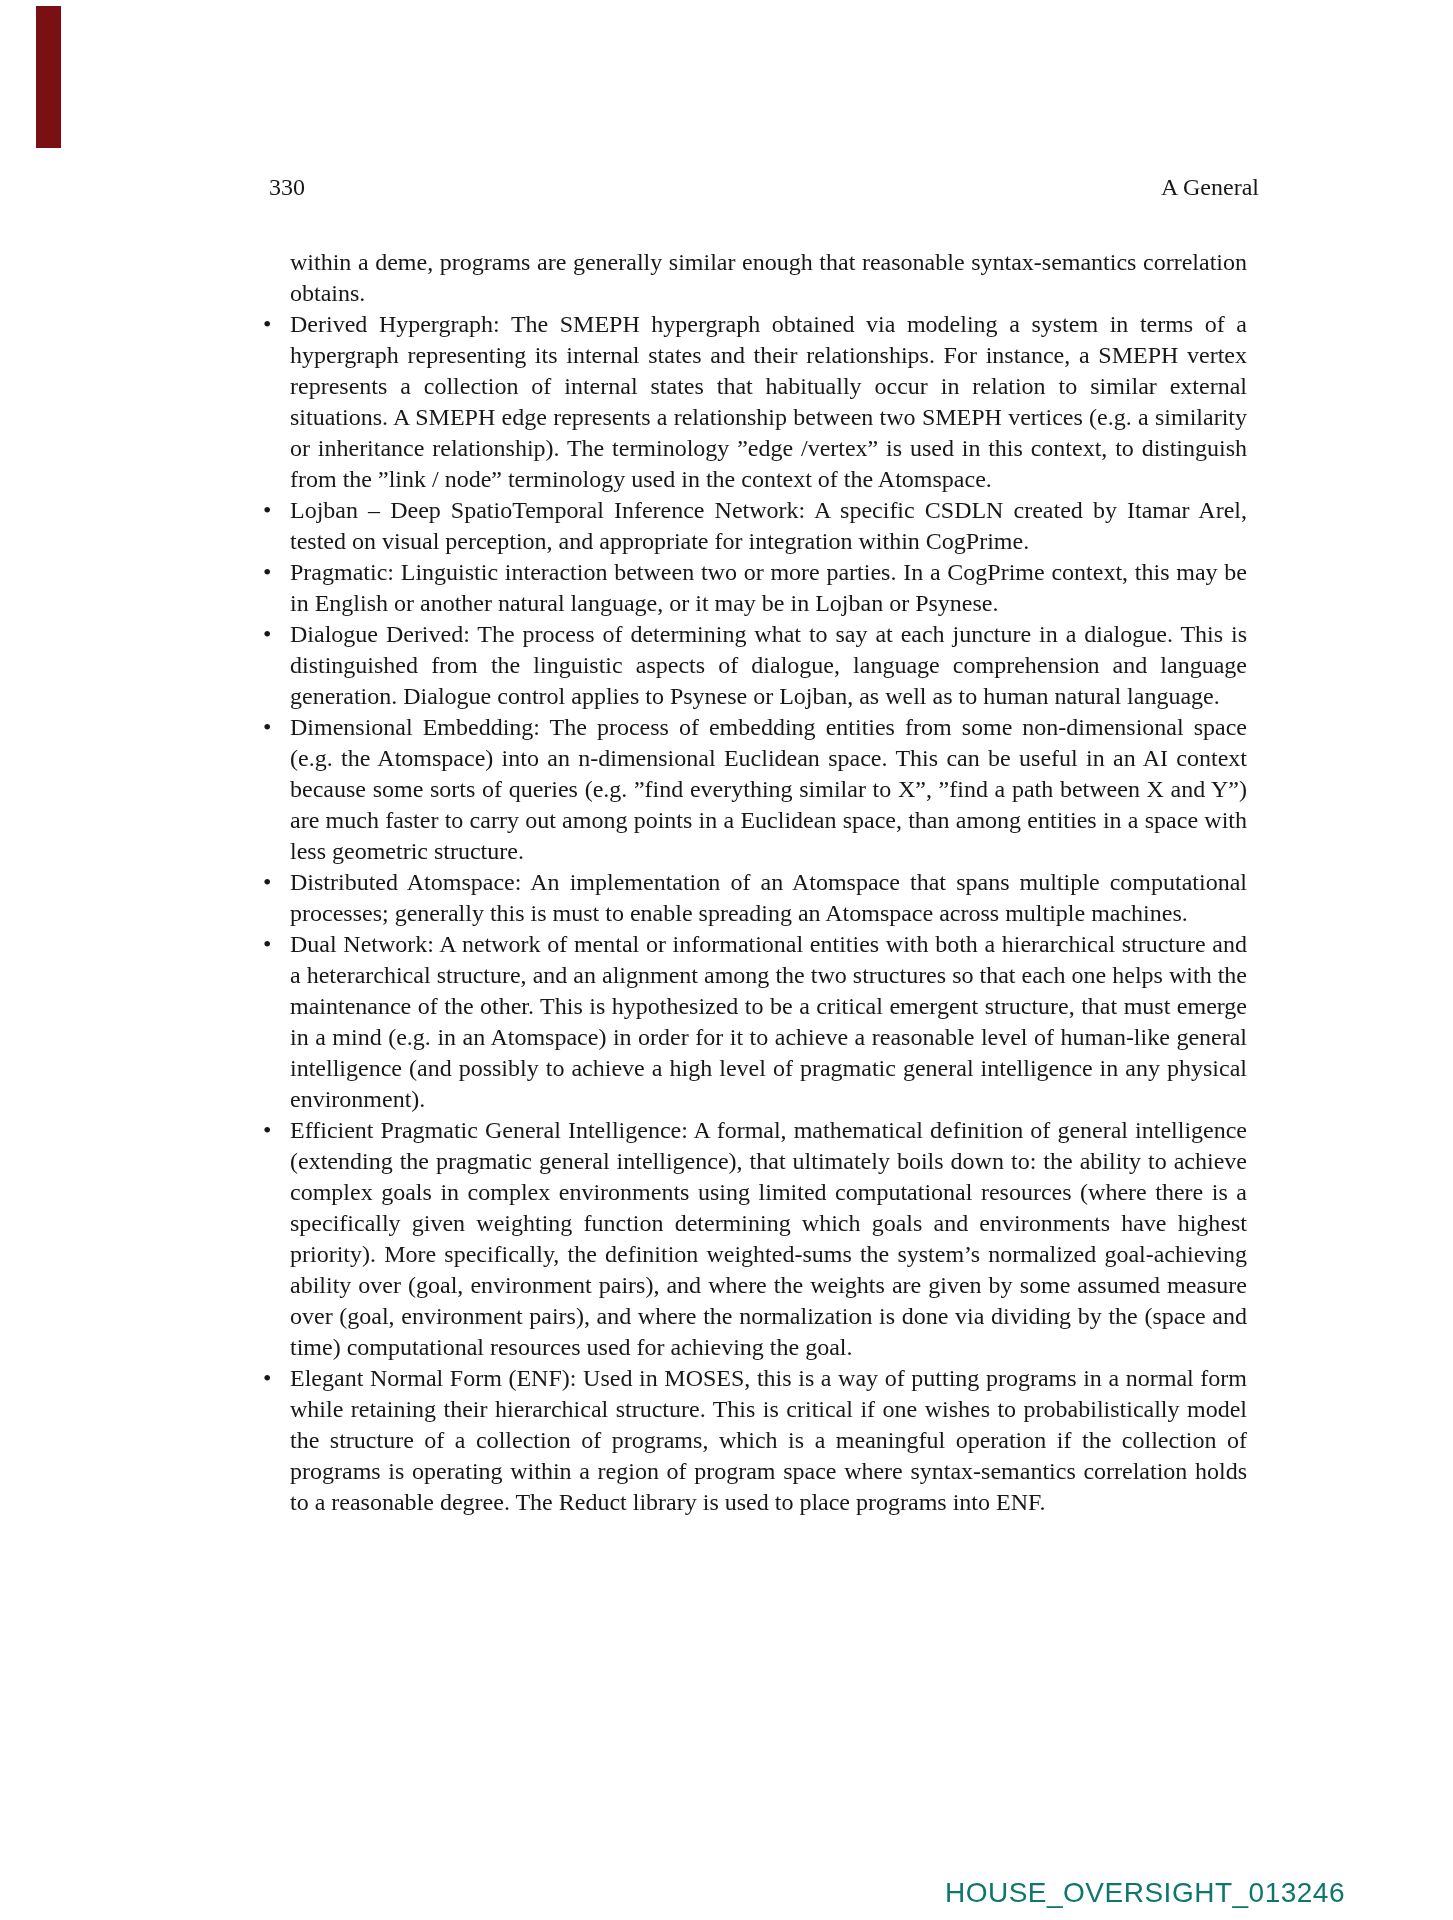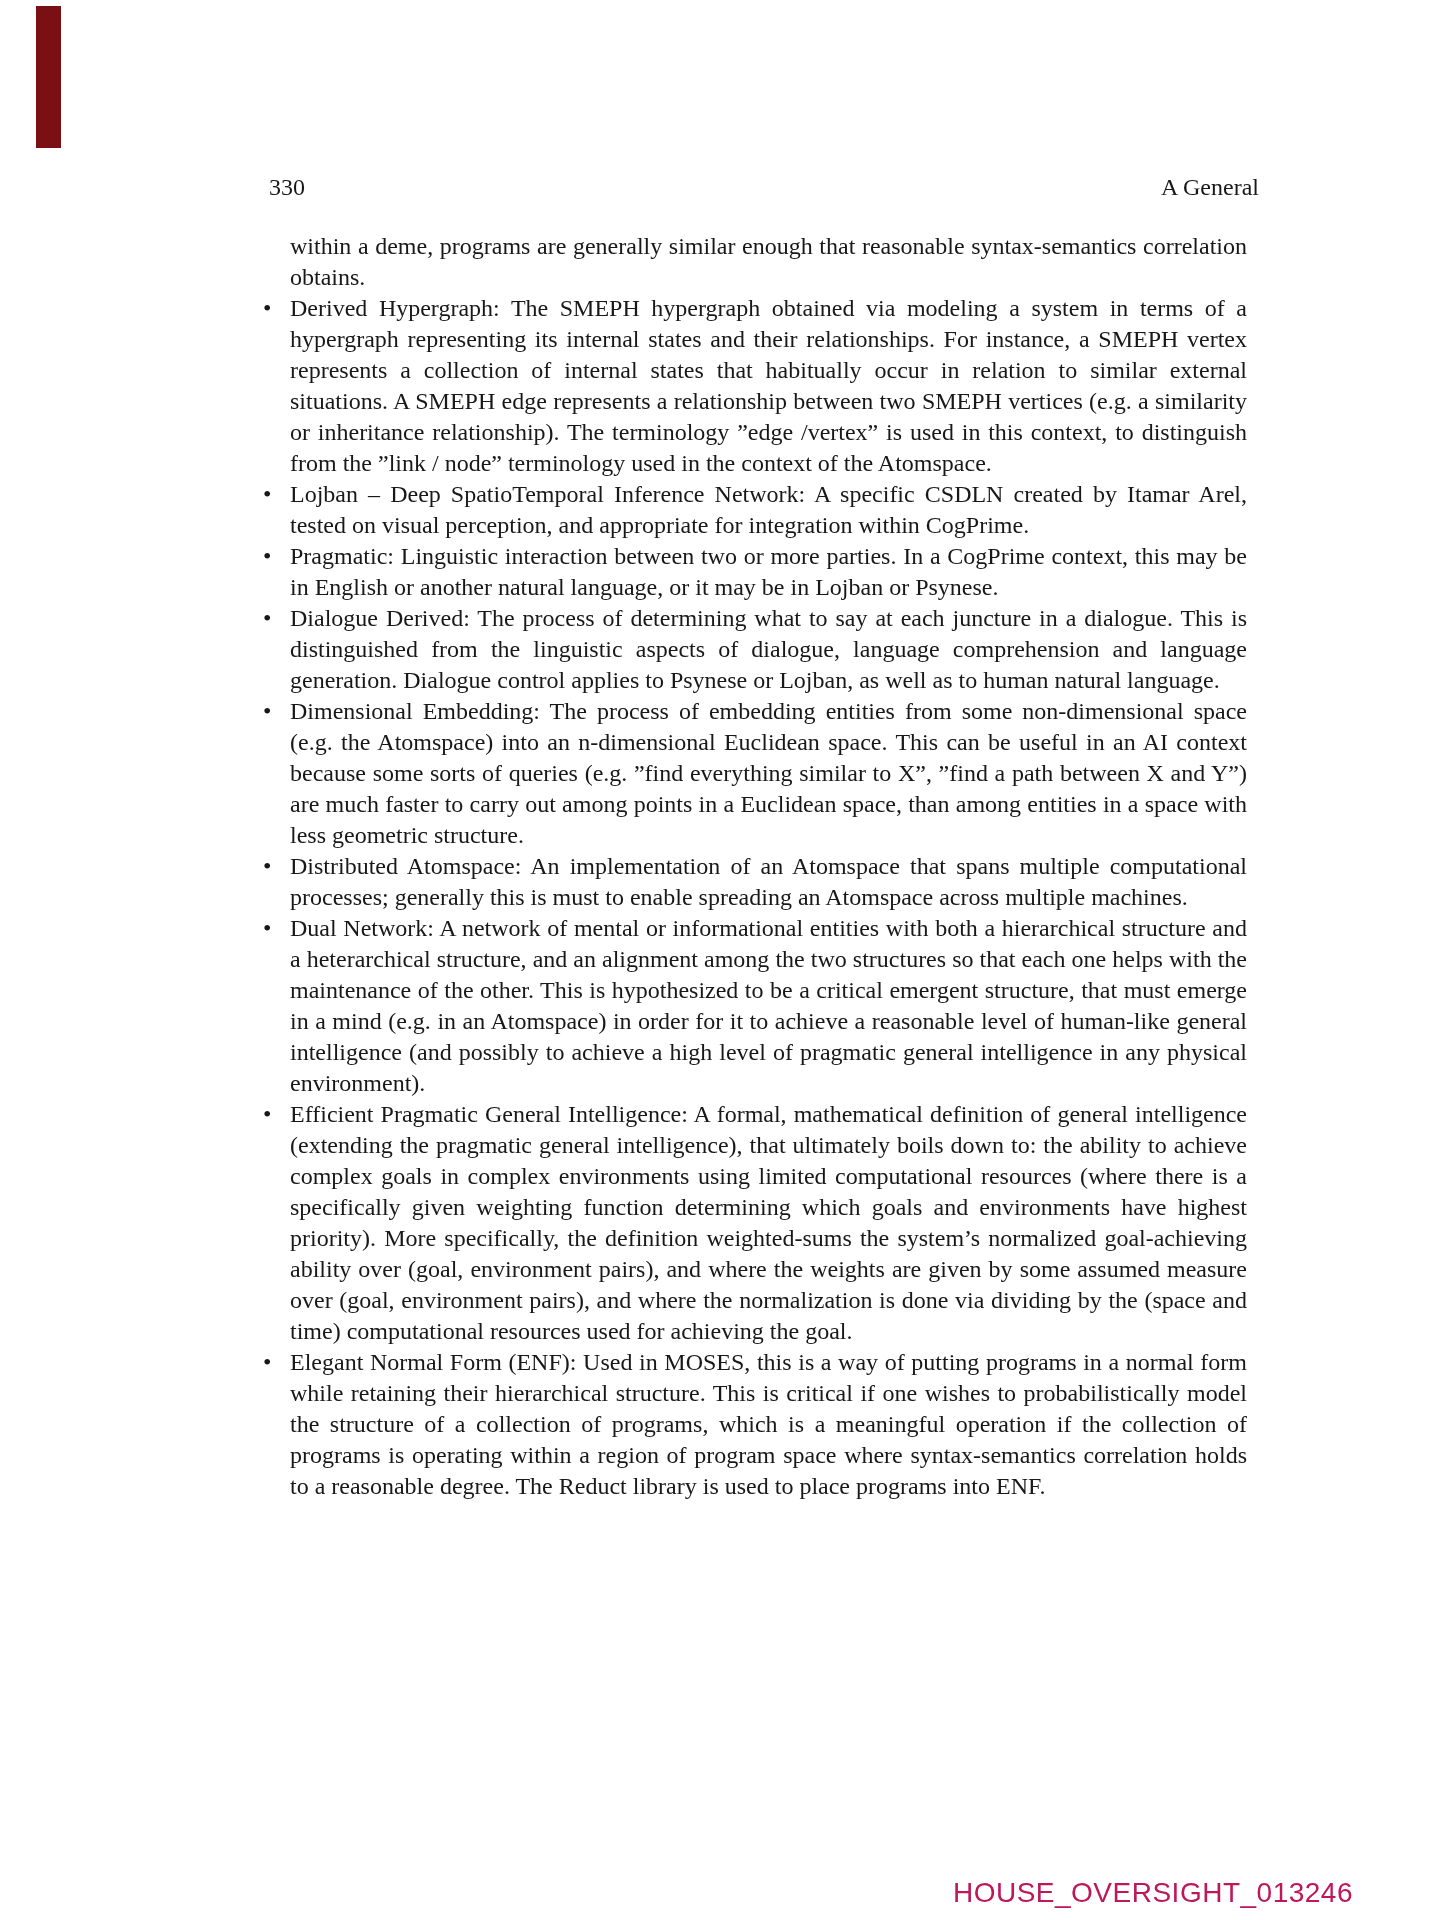--- a/index.html
+++ b/index.html
@@ -38,21 +38,21 @@
   .content {
     position: absolute;
     left: 257px;
     top: 231px;
     width: 990px;
     font-size: 24px;
     line-height: 31px;
     text-align: justify;
   }
   .intro {
-    margin: 0 0 0 33px;
+    margin: 16px 0 0 33px;
     font-family: Liberation Serif, serif;
   }
   ul.glossary {
     list-style: none;
     margin: 0;
     padding: 0;
   }
   ul.glossary li {
     position: relative;
     padding-left: 33px;
@@ -62,25 +62,25 @@
     position: absolute;
     left: 6px;
     top: 0;
   }
   .term {
     font-weight: normal;
   }
   .watermark {
     position: absolute;
     top: 1878px;
-    right: 100px;
+    right: 108px;
     font-family: "Liberation Sans", sans-serif;
     font-size: 28px;
     line-height: 30px;
-    color: #be185d;
+    color: #0f766e;
     letter-spacing: 0.5px;
     white-space: nowrap;
   }
 </style>
 </head>
 <body>
 
 <div class="page">
 
   <div class="edge-mark"></div>

